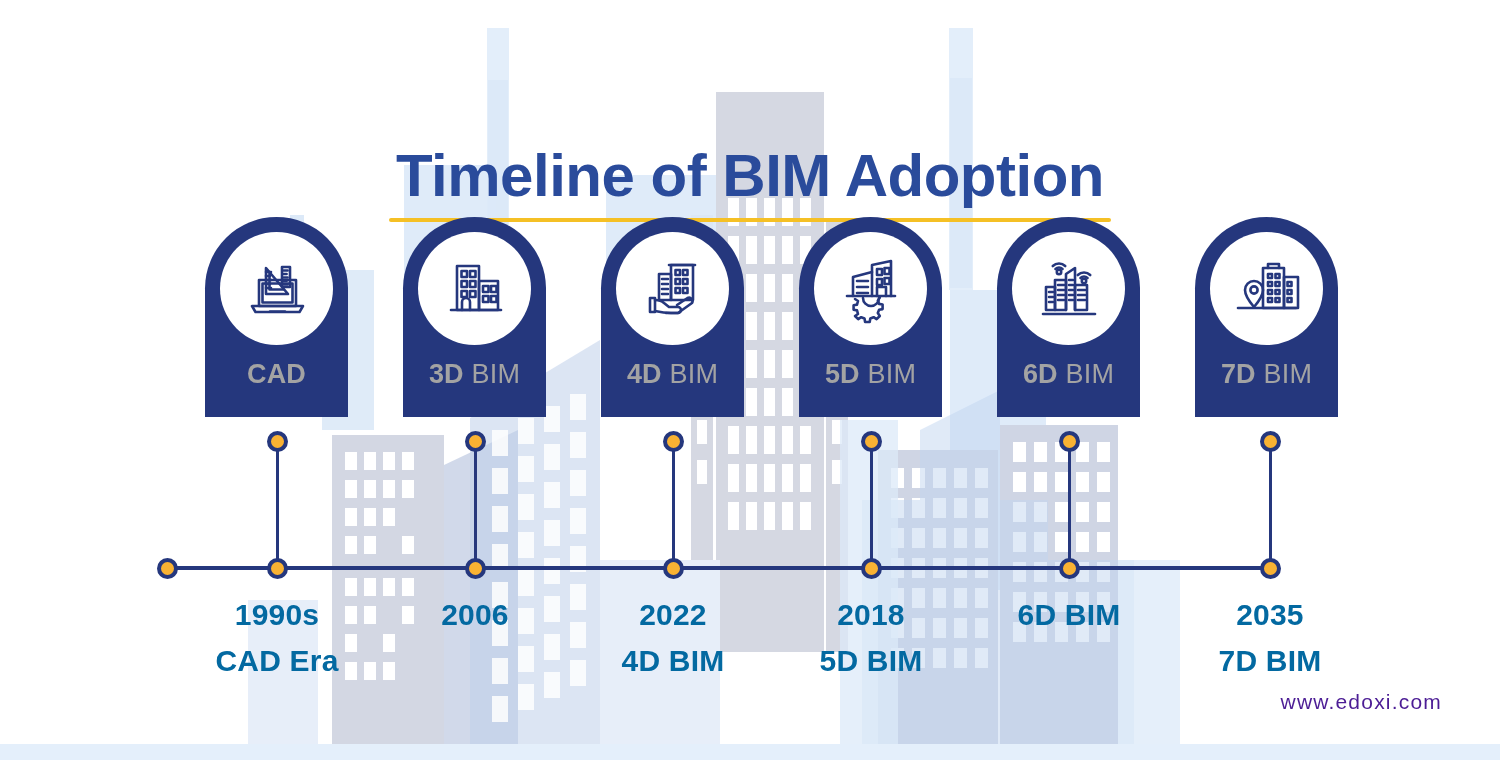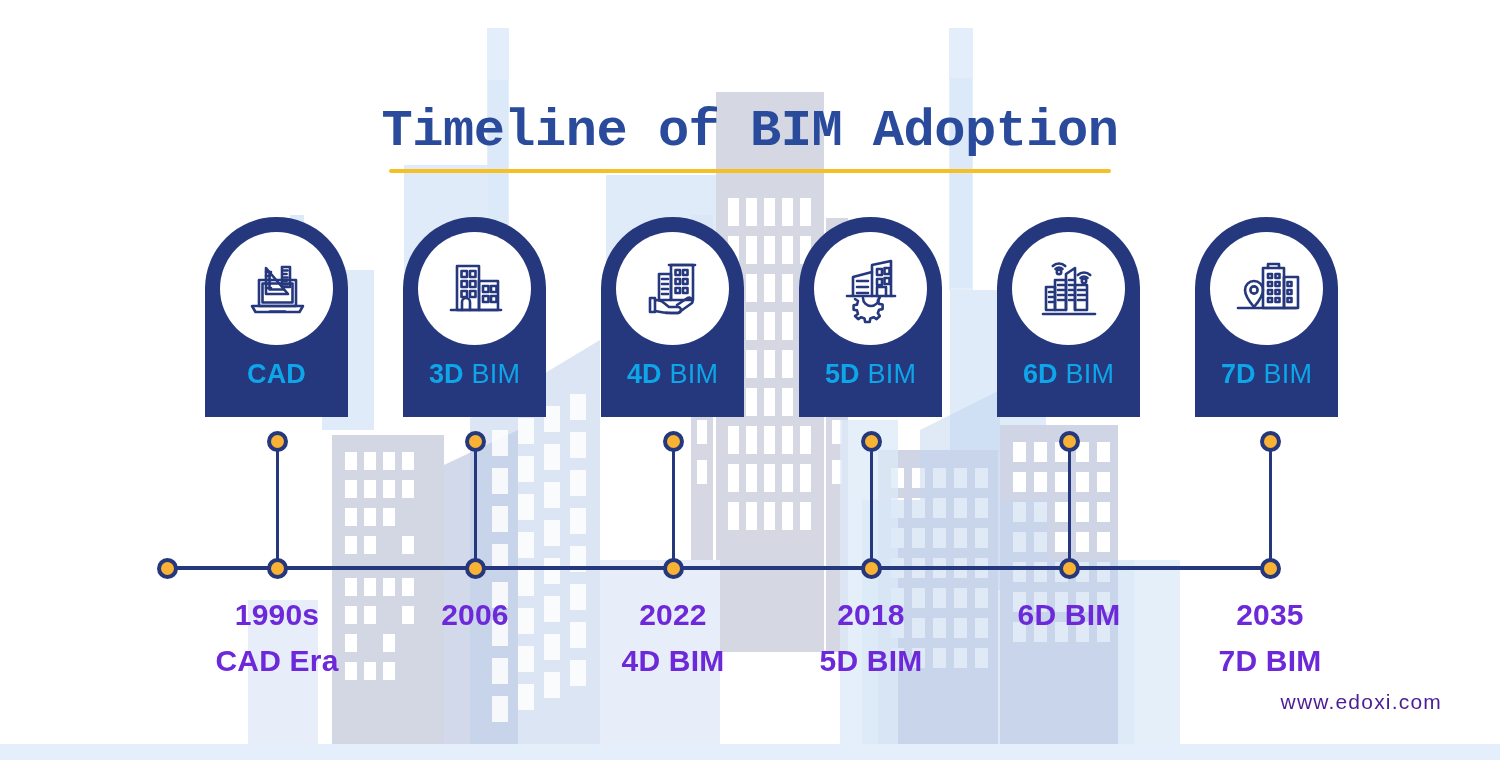--- a/index.html
+++ b/index.html
@@ -26,26 +26,27 @@
   }
 
   
   #title-block {
     position: absolute;
     top: 104px; left: 0; width: 1500px;
     text-align: center;
     z-index: 4;
   }
   #page-title {
-    font-size: 52px;
+    font-size: 60px;
     font-weight: bold;
     color: #2A4B9B;
     letter-spacing: -0.5px;
     line-height: 1.08;
-    font-family: Liberation Mono, monospace;
+    font-family: Liberation Sans, sans-serif;
+    margin-top: 40px;
   }
   #title-rule {
     width: 722px; height: 4px;
     background: #F5C025;
     margin: 9px auto 0 auto;
     border-radius: 2px;
   }
 
   
   #pins {
@@ -68,21 +69,21 @@
     border-radius: 50%;
     margin-top: 15px;
     display: flex;
     align-items: center;
     justify-content: center;
   }
   .pin-disc svg { display: block; }
   .pin-label {
     margin-top: 14px;
     font-size: 27px;
-    color: #0ea5e9;
+    color: #a3a3a3;
     white-space: nowrap;
     letter-spacing: 0.2px;
   }
   .pin-label .dim { font-weight: bold; }
   .pin-label .suffix { font-weight: normal; }
 
   
   #timeline {
     position: absolute;
     top: 420px; left: 0; width: 1500px; height: 340px;
@@ -109,21 +110,21 @@
   }
   .dot.top { top: 11px; }
   .dot.base { top: 138px; }
   .dot.origin { top: 138px; left: 157px; }
 
   .tl-label {
     position: absolute;
     top: 172px;
     width: 220px;
     text-align: center;
-    color: #6d28d9;
+    color: #0369a1;
     font-size: 30px;
     font-weight: bold;
     line-height: 1.52;
     letter-spacing: 0.2px;
   }
 
   
   #watermark {
     position: absolute;
     right: 58px; bottom: 46px;

